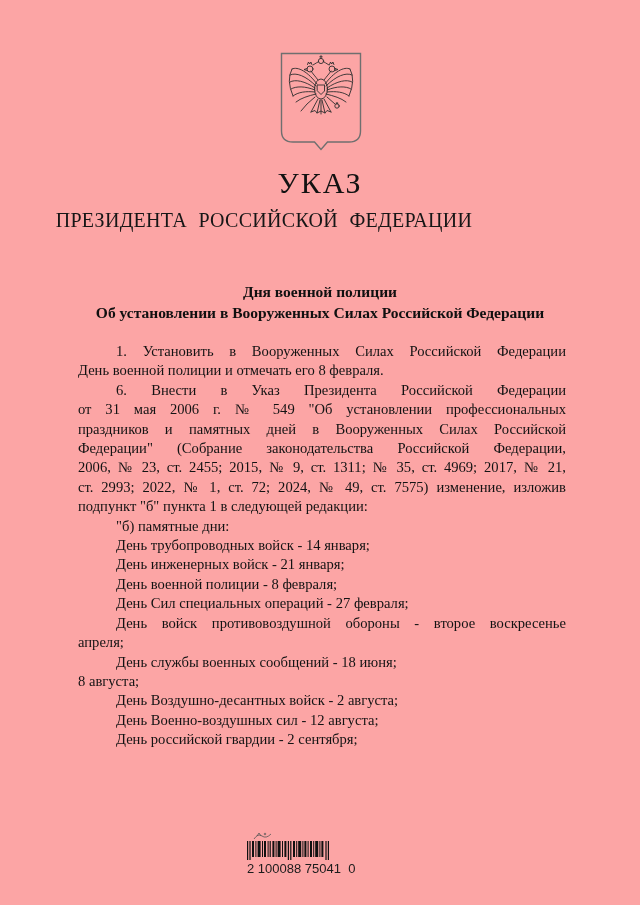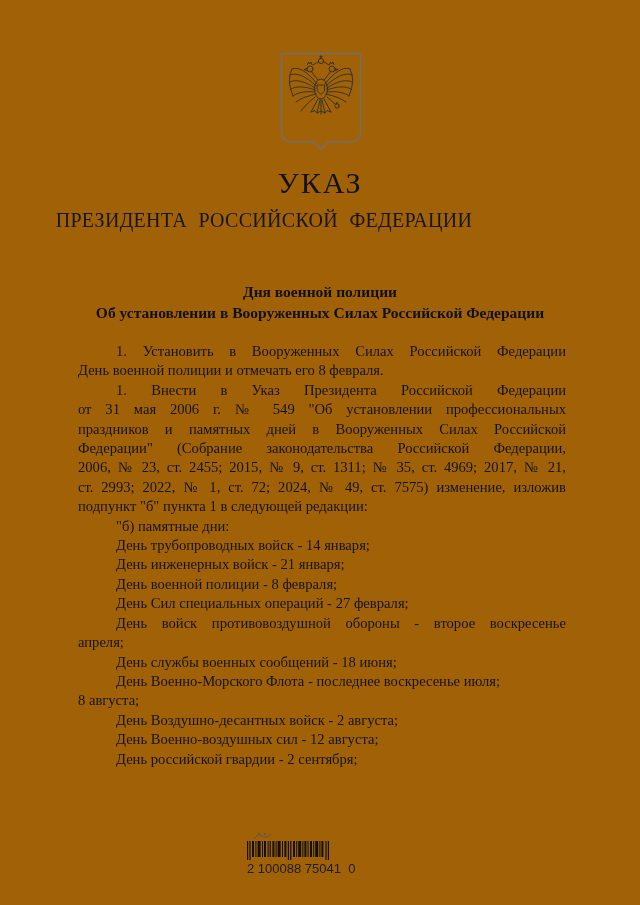--- a/index.html
+++ b/index.html
@@ -1,19 +1,19 @@
 <!DOCTYPE html>
 <html><head>
 <meta charset="utf-8">
 <style>
   html,body { margin:0; padding:0; }
   .page {
     position: relative;
     width: 640px; height: 905px;
-    background: #a16207;
+    background: #fca5a5;
     font-family: "Liberation Serif", "DejaVu Serif", serif;
     color: #151515;
     overflow: hidden;
   }
   
   .emblem { position: absolute; left: 280px; top: 52px; width: 82px; height: 100px; }
   
   .doc-type {
     position: absolute; left: 0; top: 166px; width: 640px;
     text-align: center; font-size: 30px; letter-spacing: 2px;
@@ -107,36 +107,35 @@
   <div class="doc-issuer">ПРЕЗИДЕНТА РОССИЙСКОЙ ФЕДЕРАЦИИ</div>
 
   <div class="doc-heading">
     <div>Дня военной полиции</div>
     <div>Об установлении в Вооруженных Силах Российской Федерации</div>
   </div>
 
   <div class="doc-body">
       <div class="line first just">1. Установить в Вооруженных Силах Российской Федерации</div>
       <div class="line last">День военной полиции и отмечать его 8 февраля.</div>
-      <div class="line first just">1. Внести в Указ Президента Российской Федерации</div>
+      <div class="line first just">6. Внести в Указ Президента Российской Федерации</div>
       <div class="line just">от 31 мая 2006 г. № 549 "Об установлении профессиональных</div>
       <div class="line just">праздников и памятных дней в Вооруженных Силах Российской</div>
       <div class="line just">Федерации" (Собрание законодательства Российской Федерации,</div>
       <div class="line just">2006, № 23, ст. 2455; 2015, № 9, ст. 1311; № 35, ст. 4969; 2017, № 21,</div>
       <div class="line just">ст. 2993; 2022, № 1, ст. 72; 2024, № 49, ст. 7575) изменение, изложив</div>
       <div class="line last">подпункт "б" пункта 1 в следующей редакции:</div>
       <div class="line first last">"б) памятные дни:</div>
       <div class="line first last">День трубопроводных войск - 14 января;</div>
       <div class="line first last">День инженерных войск - 21 января;</div>
       <div class="line first last">День военной полиции - 8 февраля;</div>
       <div class="line first last">День Сил специальных операций - 27 февраля;</div>
       <div class="line first just">День войск противовоздушной обороны - второе воскресенье</div>
       <div class="line last">апреля;</div>
       <div class="line first last">День службы военных сообщений - 18 июня;</div>
-      <div class="line first last">День Военно-Морского Флота - последнее воскресенье июля;</div>
       <div class="line last">8 августа;</div>
       <div class="line first last">День Воздушно-десантных войск - 2 августа;</div>
       <div class="line first last">День Военно-воздушных сил - 12 августа;</div>
       <div class="line first last">День российской гвардии - 2 сентября;</div>
     </div>
 
   <div class="barcode-wrap">
     <svg class="issuer-mark" viewBox="0 0 24 11" width="24" height="11">
       <g stroke="#555" fill="none" stroke-width="0.8">
         <path d="M3,9 Q7,3 11,6 T20,4"></path>

